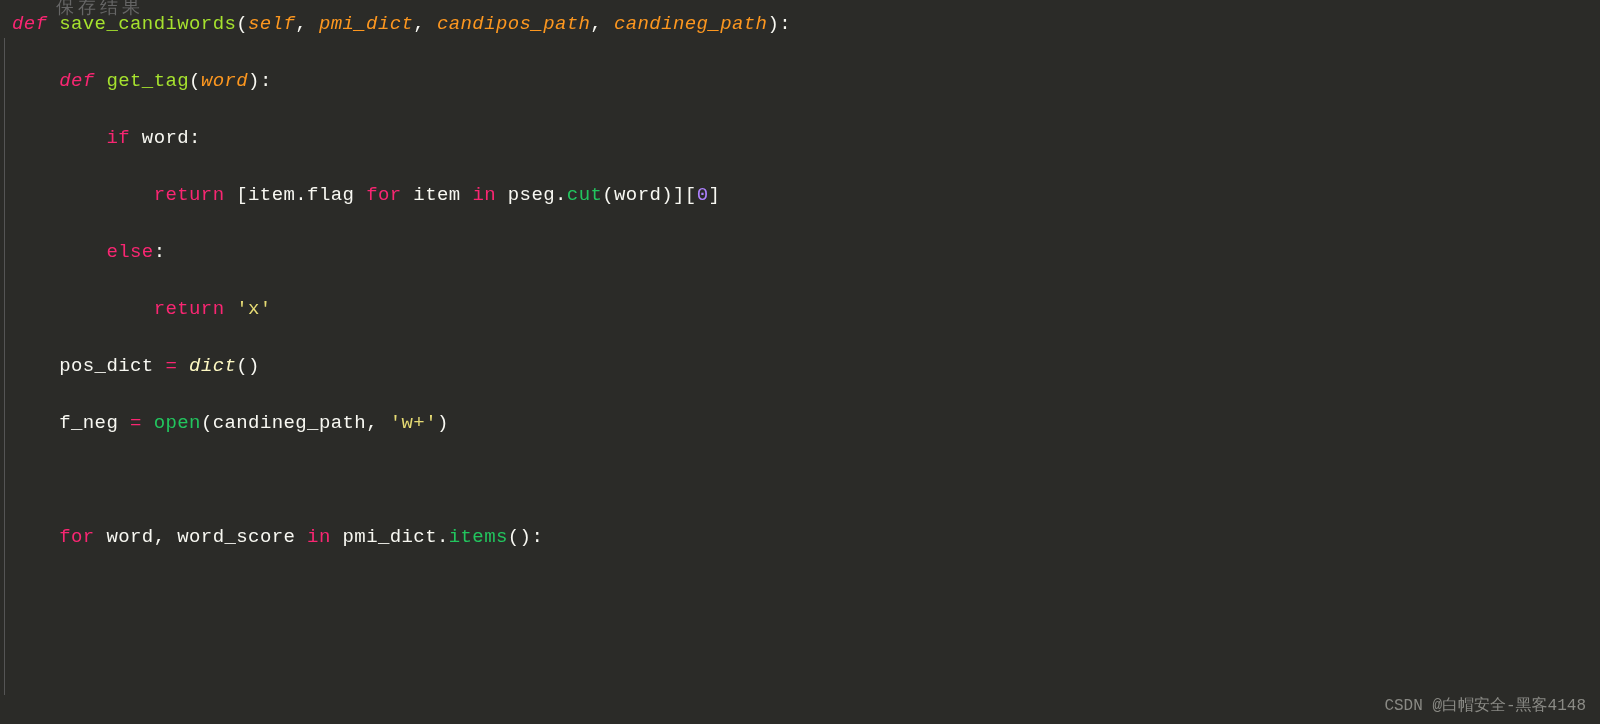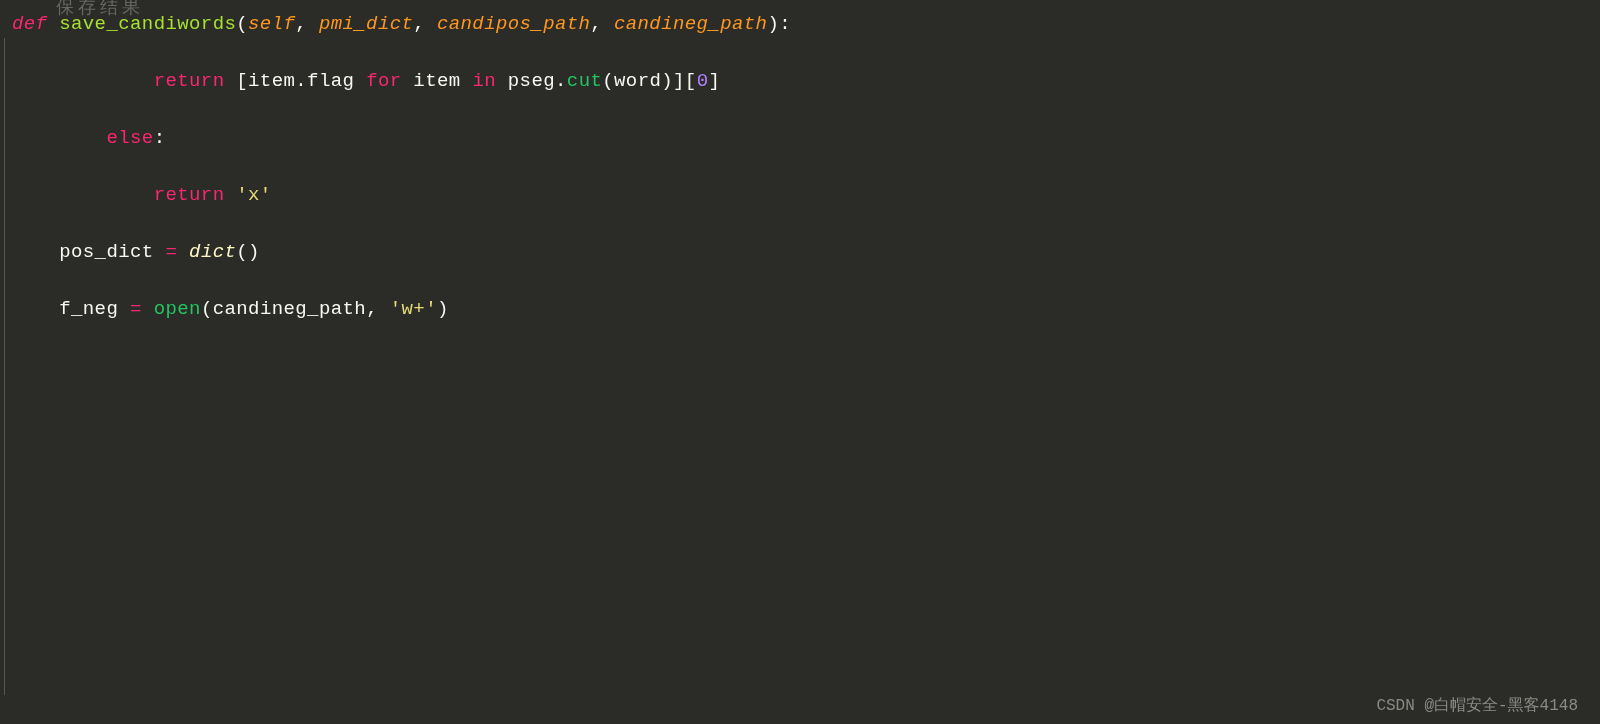--- a/index.html
+++ b/index.html
@@ -41,41 +41,44 @@
       top: -6px;
       left: 56px;
       color: #666;
       font-size: 18px;
       letter-spacing: 4px;
       font-style: normal;
     }
     .watermark {
       position: absolute;
       bottom: 4px;
-      right: 22px;
+      right: 14px;
       color: #8a8a85;
       font-size: 16px;
       font-style: normal;
       letter-spacing: 0px;
     }
     pre { font-family: inherit; }
   </style>
 </head>
 <body>
 
 <div class="header-remnant">保存结果</div>
 <div class="bar"></div>
 
 <pre><div class="line"><span class="kw">def</span> <span class="fn">save_candiwords</span><span class="punc">(</span><span class="param">self</span><span class="punc">, </span><span class="param">pmi_dict</span><span class="punc">, </span><span class="param">candipos_path</span><span class="punc">, </span><span class="param">candineg_path</span><span class="punc">):</span></div>
+<div class="line">    <span class="kw">def</span> <span class="fn">get_tag</span><span class="punc">(</span><span class="param">word</span><span class="punc">):</span></div>
+<div class="line">        <span class="kw2">if</span> <span class="txt">word</span><span class="punc">:</span></div>
 <div class="line">            <span class="kw2">return</span> <span class="punc">[</span><span class="txt">item</span><span class="punc">.</span><span class="txt">flag</span> <span class="kw2">for</span> <span class="txt">item</span> <span class="kw2">in</span> <span class="txt">pseg</span><span class="punc">.</span><span class="fncall">cut</span><span class="punc">(</span><span class="txt">word</span><span class="punc">)][</span><span class="num">0</span><span class="punc">]</span></div>
 <div class="line">        <span class="kw2">else</span><span class="punc">:</span></div>
 <div class="line">            <span class="kw2">return</span> <span class="str">'x'</span></div>
 <div class="line">    <span class="txt">pos_dict</span> <span class="op">=</span> <span class="builtin">dict</span><span class="punc">()</span></div>
 <div class="line">    <span class="txt">f_neg</span> <span class="op">=</span> <span class="fncall">open</span><span class="punc">(</span><span class="txt">candineg_path</span><span class="punc">, </span><span class="str">'w+'</span><span class="punc">)</span></div>
 <div class="line"> </div>
+<div class="line">    <span class="kw2">for</span> <span class="txt">word</span><span class="punc">, </span><span class="txt">word_score</span> <span class="kw2">in</span> <span class="txt">pmi_dict</span><span class="punc">.</span><span class="fncall">items</span><span class="punc">():</span></div>
 
 
 
 
 
 
 
 
 
 

